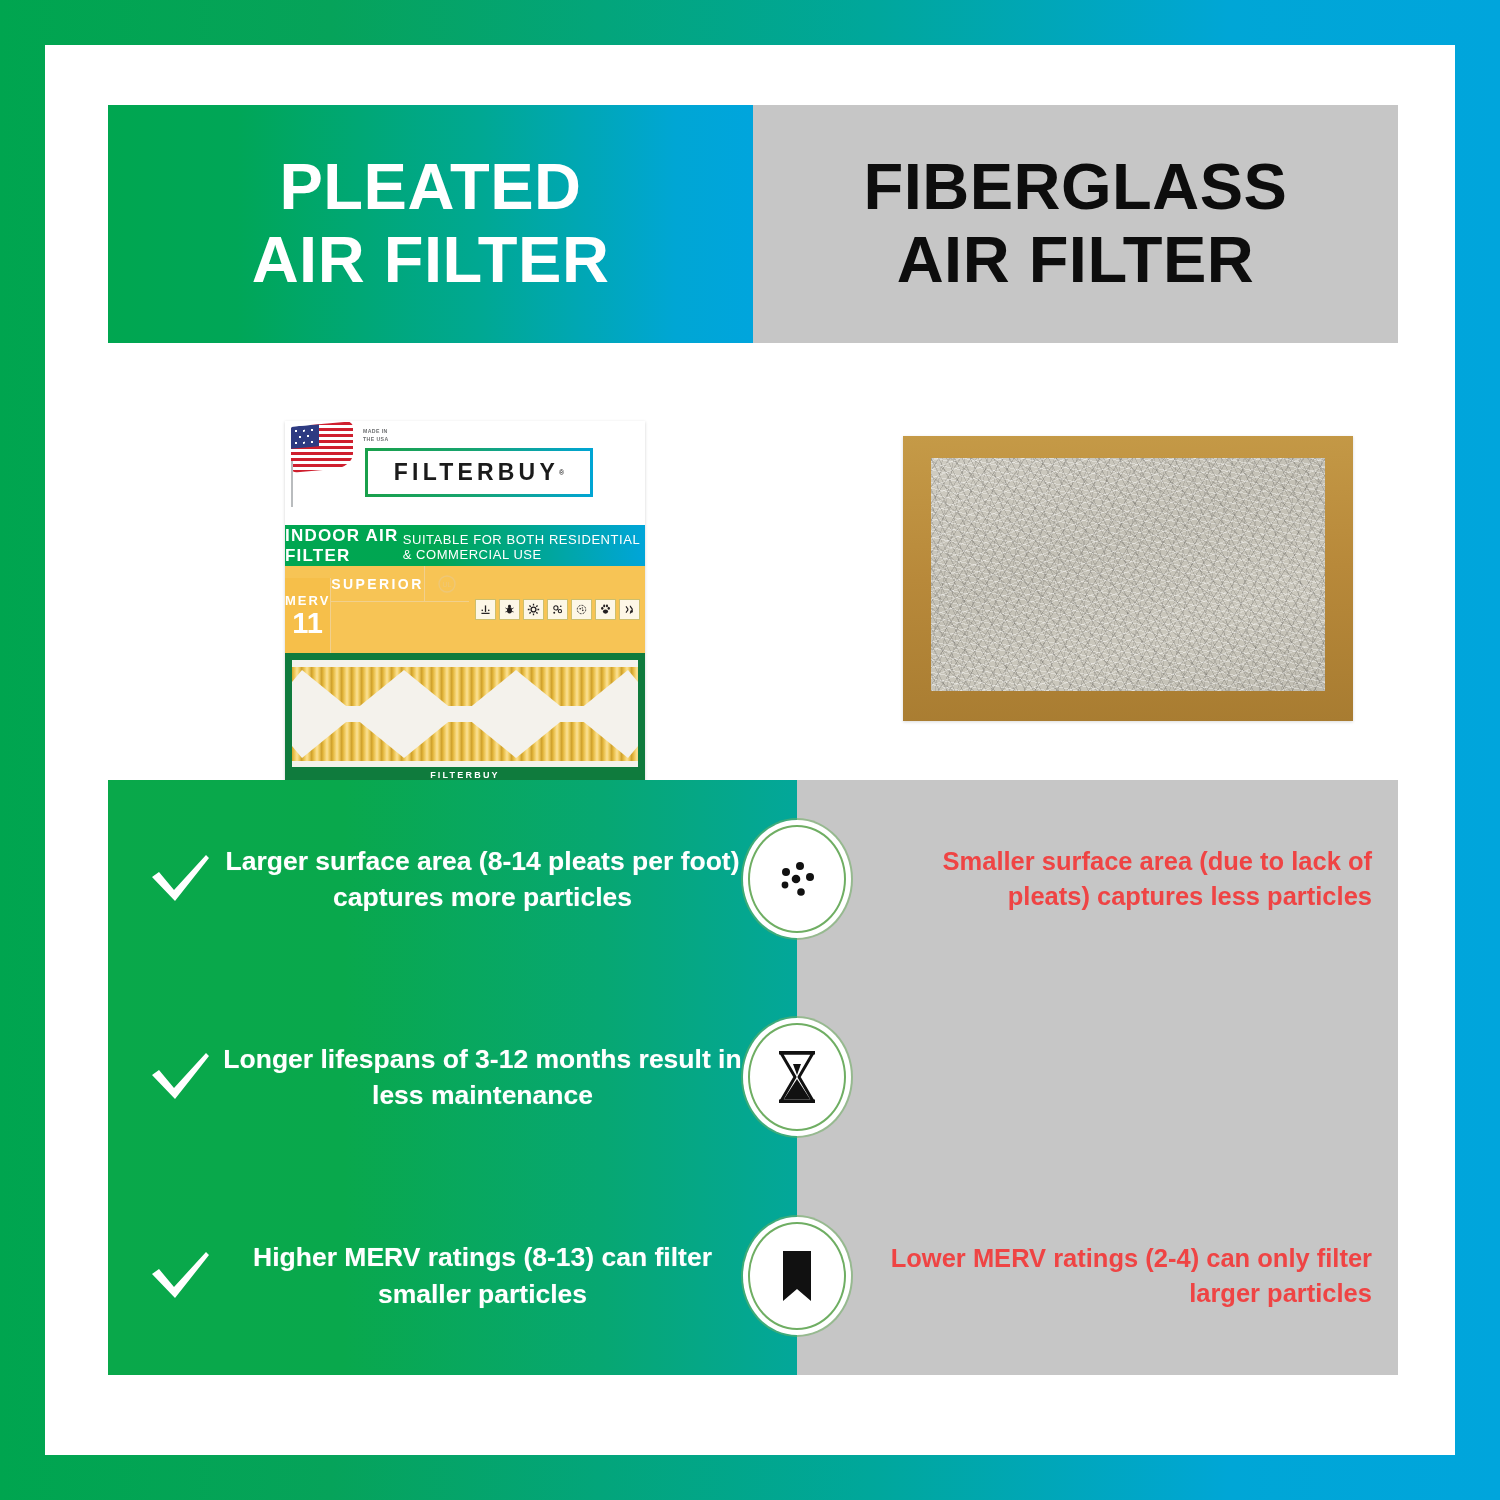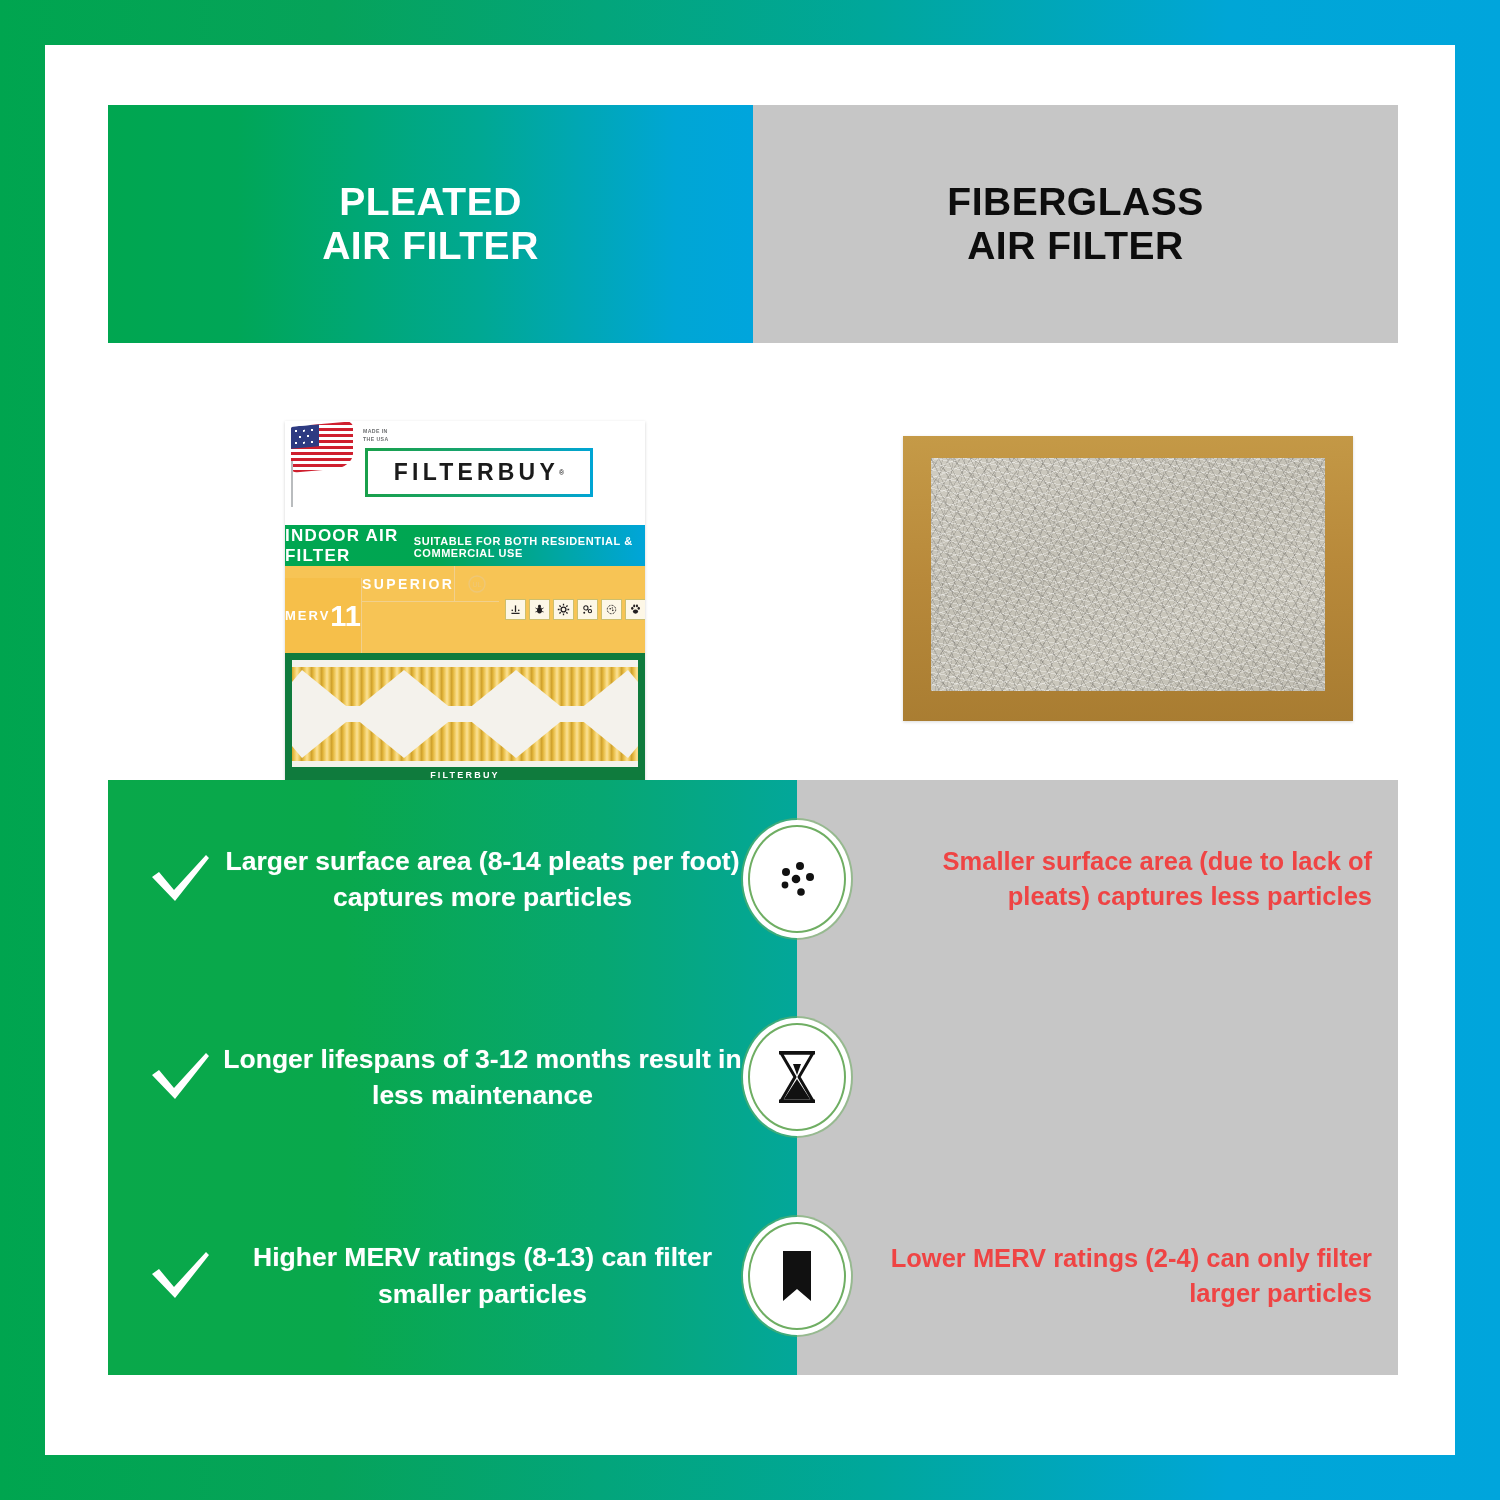--- a/index.html
+++ b/index.html
@@ -48,21 +48,21 @@
   .header-right {
     width: 645px;
     height: 100%;
     background: #c6c6c6;
     display: flex;
     align-items: center;
     justify-content: center;
   }
   .header-title {
     font-weight: bold;
-    font-size: 39px;
+    font-size: 65px;
     line-height: 1.12;
     letter-spacing: 0.5px;
     text-align: center;
     white-space: pre-line;
     font-family: "Liberation Sans", sans-serif;
   }
   .header-left .header-title { color: #ffffff; }
   .header-right .header-title { color: #0d0d0d; }
 
   
@@ -177,36 +177,36 @@
     align-items: center;
     justify-content: center;
     color: #ffffff;
   }
   .pb-band-main {
     font-size: 17px;
     font-weight: bold;
     letter-spacing: 1.2px;
   }
   .pb-band-sub {
-    font-size: 11px;
-    font-weight: bold;
+    font-size: 13px;
+    font-weight: normal;
     letter-spacing: 0.55px;
     margin-top: 3px;
   }
   .pb-gold {
     position: relative;
     height: 87px;
     background: #f7c455;
     display: flex;
   }
   .pb-merv {
     width: 80px;
     background: #f6bf4a;
     display: flex;
-    flex-direction: row;
+    flex-direction: column;
     align-items: center;
     justify-content: center;
     color: #ffffff;
     border-right: 1px solid #f1d08d;
     margin-top: 12px;
   }
   .pb-merv-label { font-size: 13px; font-weight: bold; letter-spacing: 2px; }
   .pb-merv-value { font-size: 29px; font-weight: bold; line-height: 1; margin-top: 1px; }
   .pb-goldright { flex: 1; display: flex; flex-direction: row; }
   .pb-superior {

